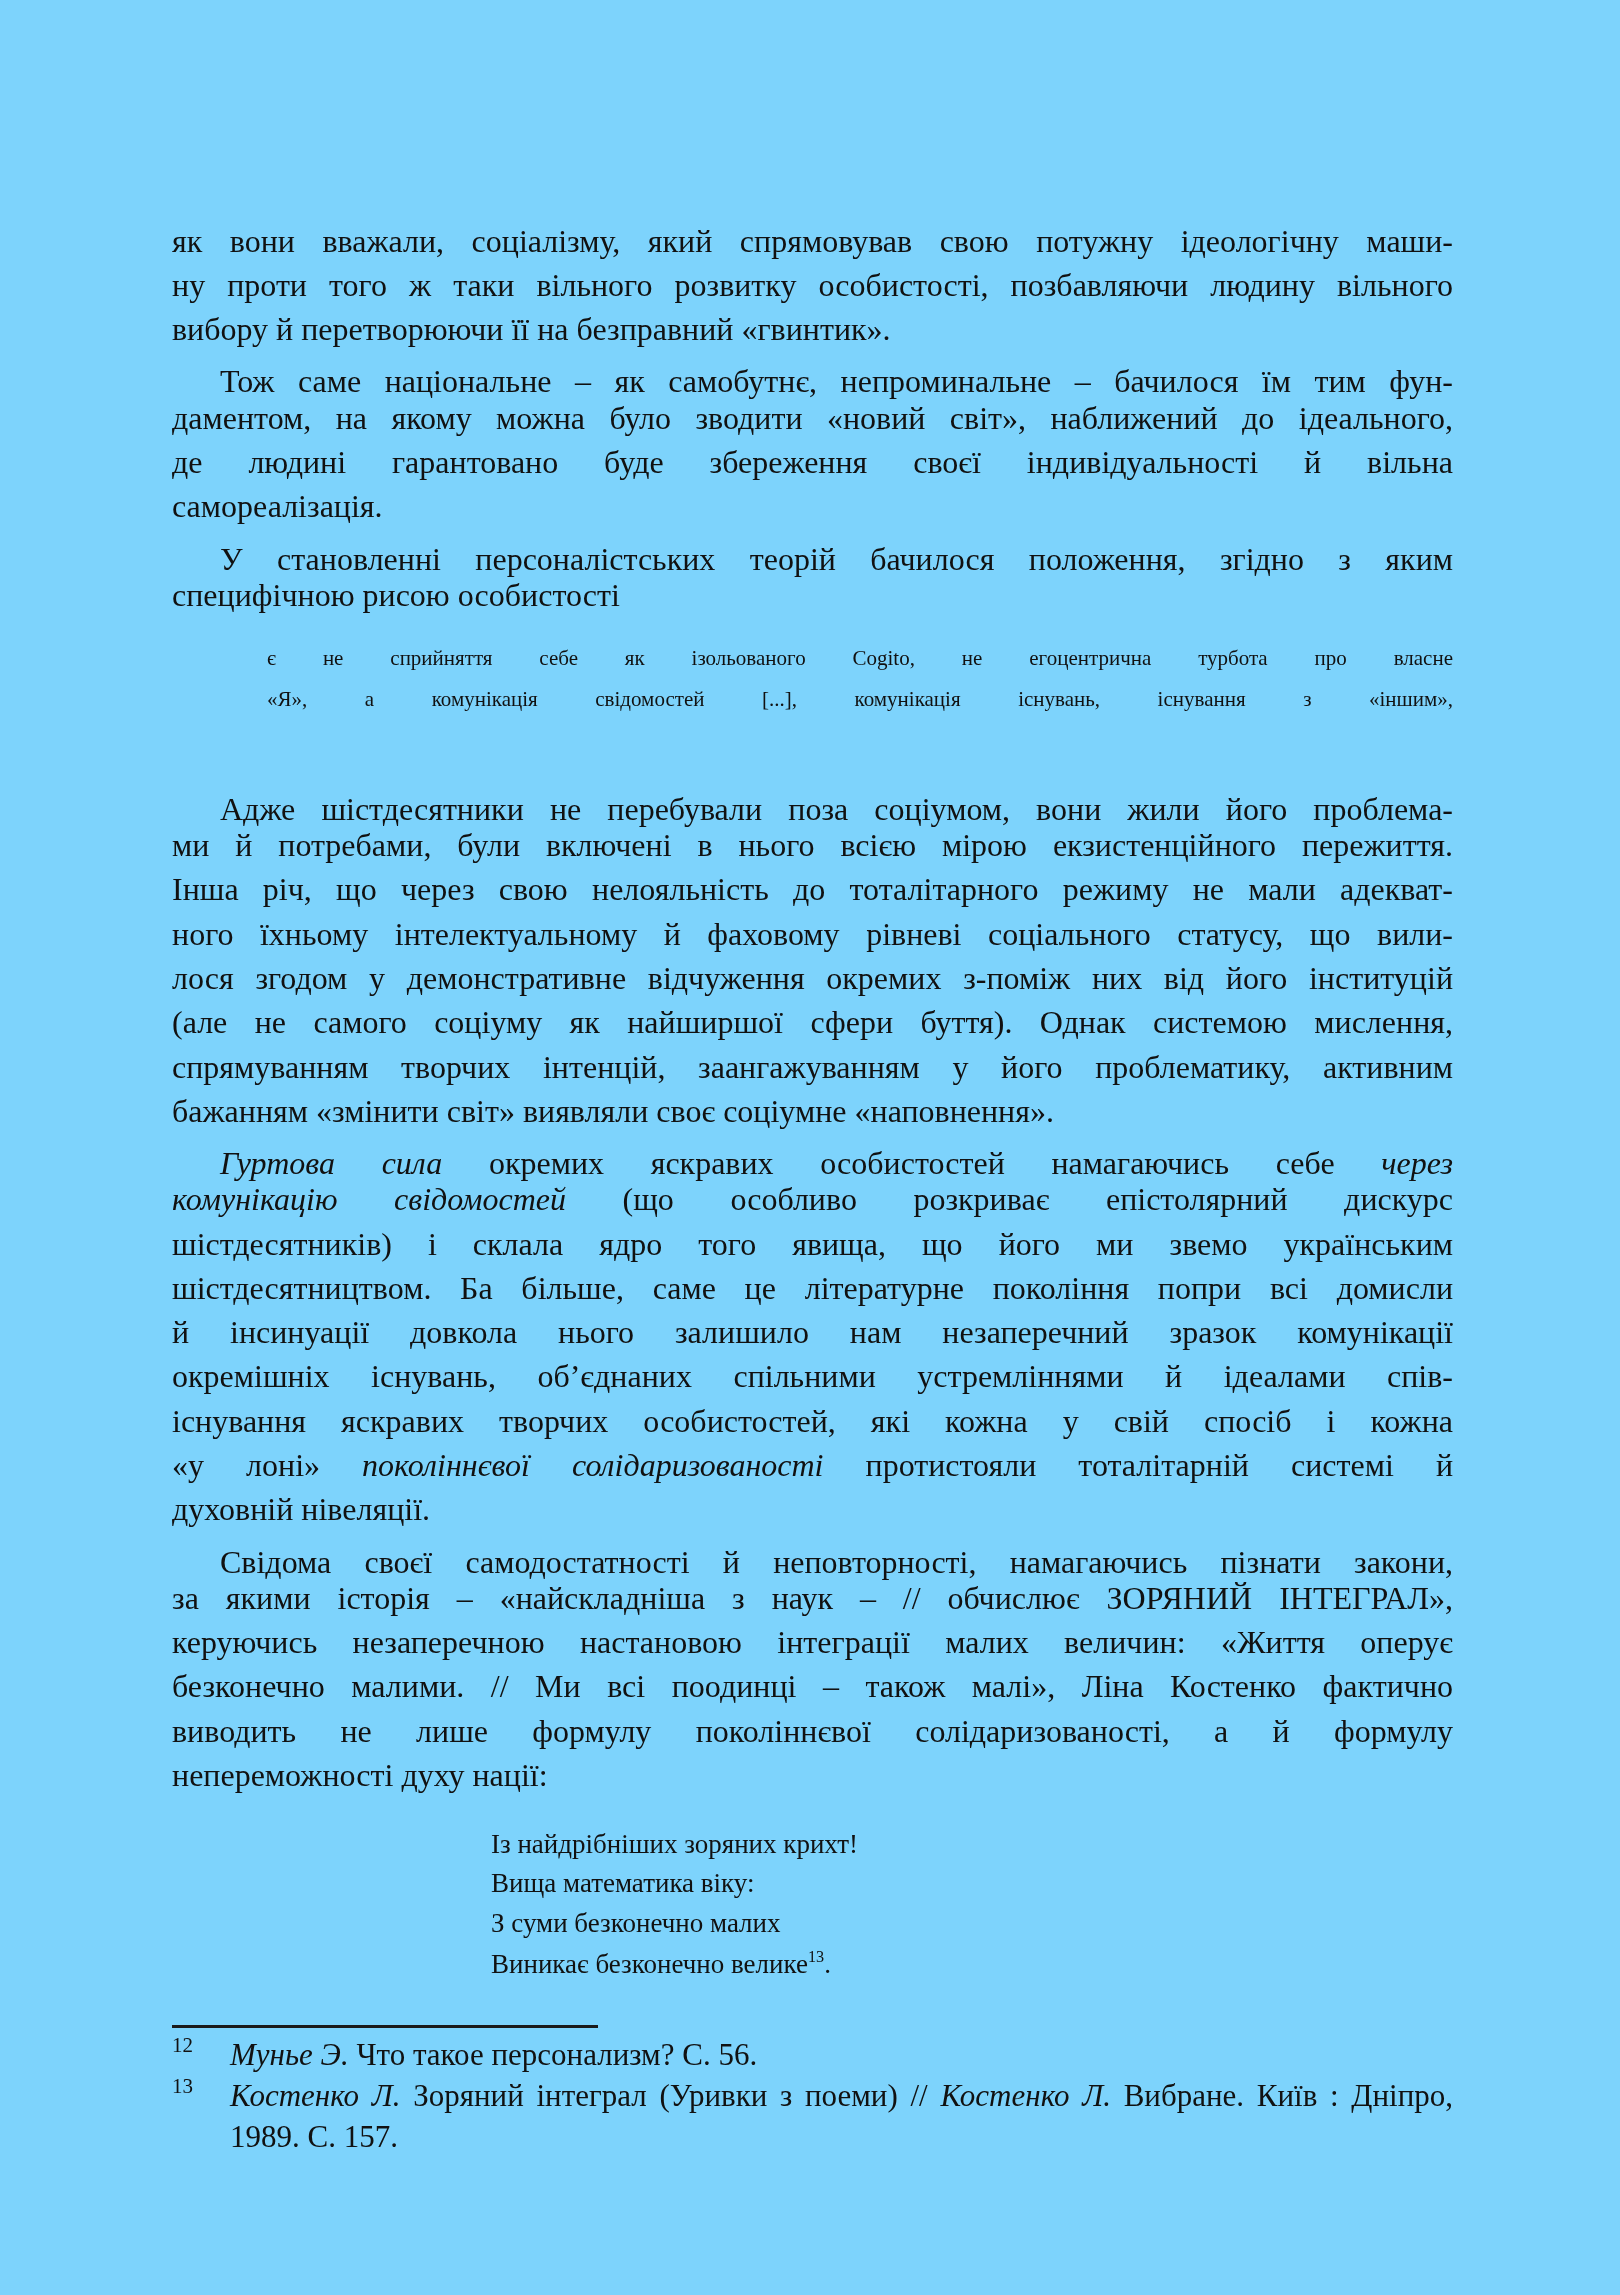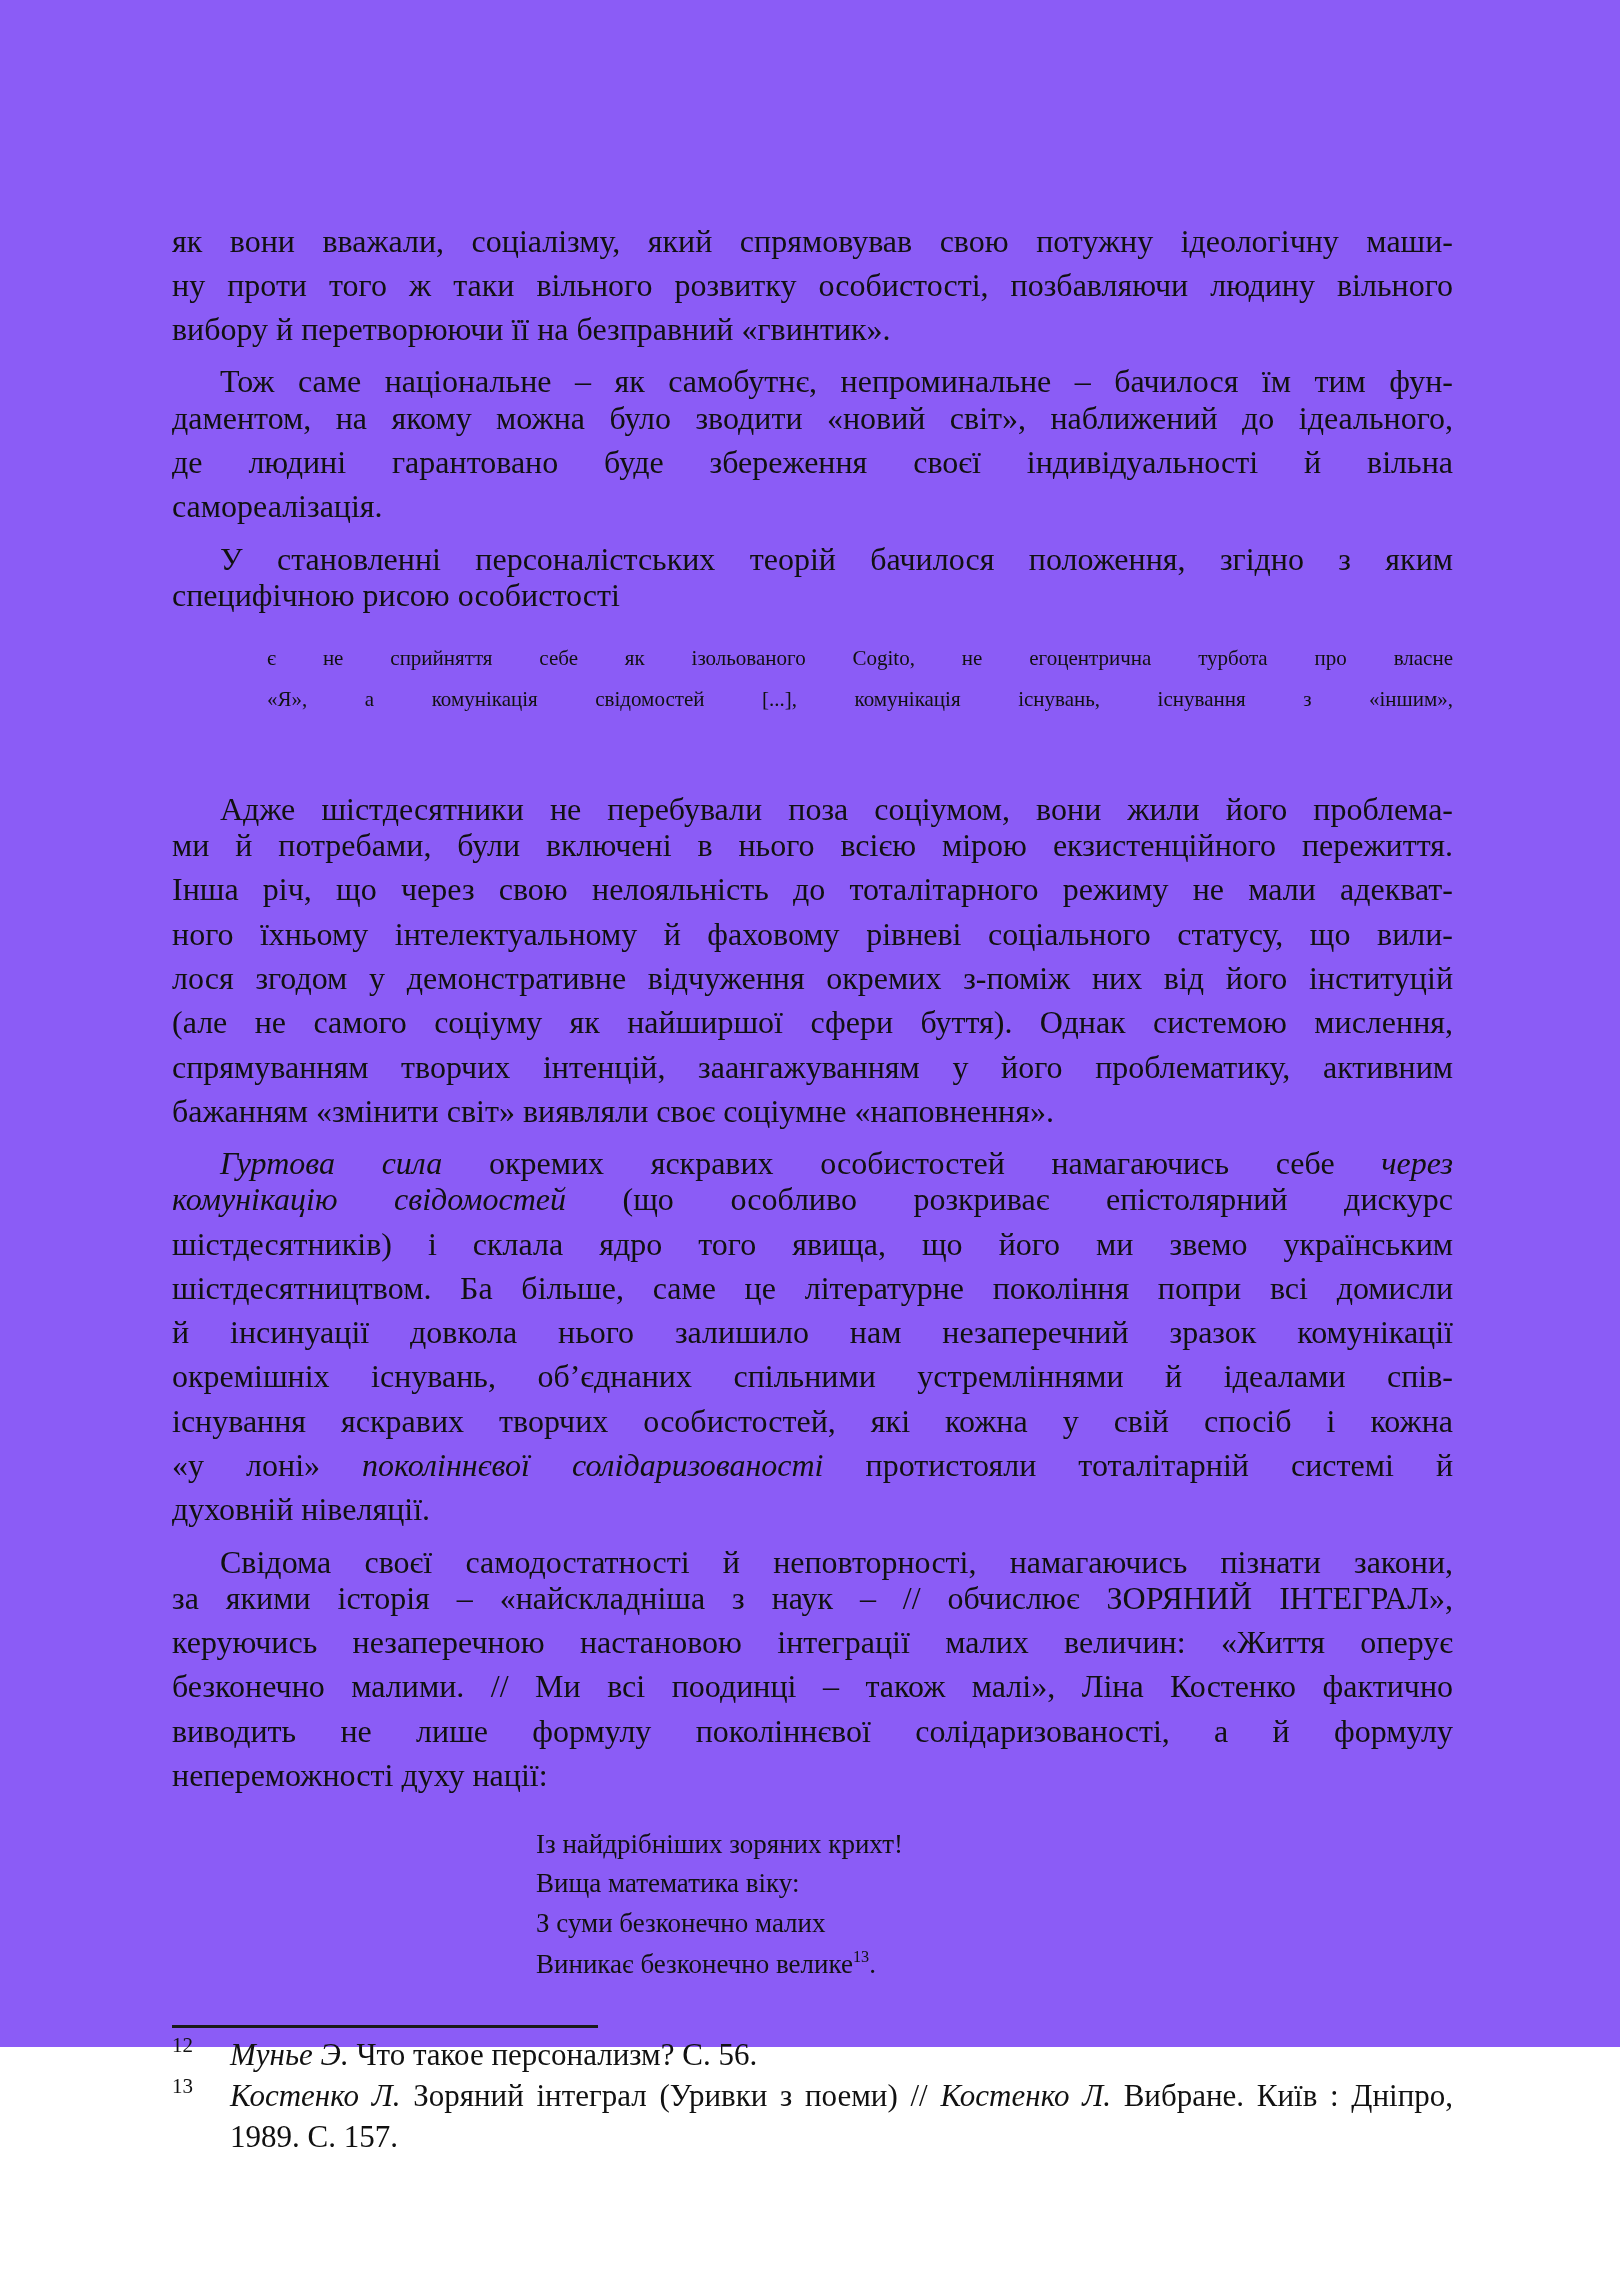--- a/index.html
+++ b/index.html
@@ -1,34 +1,34 @@
 <!DOCTYPE html>
 <html style="font-size:8.9px"><head>
 <meta charset="utf-8">
 <style>
   html, body { margin: 0; padding: 0; background: #ffffff; }
   body { width: 1620px; height: 2295px; position: relative; overflow: hidden; }
   .page {
-    position: absolute; left: 0; top: 0; width: 1620px; height: 2047px;
-    background: #8b5cf6;
+    position: absolute; left: 0; top: 0; width: 1620px; height: 2295px;
+    background: #7dd3fc;
     color: #111111;
     font-family: "Liberation Serif", "DejaVu Serif", serif;
   }
   .line {
     position: absolute;
     white-space: nowrap;
     text-align: justify;
     text-align-last: justify;
     overflow: visible;
   }
   .line.last { text-align-last: left; }
   .body-line { left: 172px; width: 1281px; font-size: 32px; height: 44px; line-height: 44px; }
   .body-line.indent { left: 220px; width: 1233px; margin-top: 8px; }
   .quote-line { left: 267px; width: 1186px; font-size: 21px; height: 40px; line-height: 40px; }
-  .poem-line { left: 536px; font-size: 27px; height: 40px; line-height: 40px; text-align: right; text-align-last: left; }
+  .poem-line { left: 491px; font-size: 27px; height: 40px; line-height: 40px; text-align: right; text-align-last: left; }
   .fn-rule { position: absolute; left: 172px; top: 2025px; width: 426px; height: 2.8px; background: #1a1a1a; }
   .fn-num { position: absolute; left: 172px; font-size: 21px; line-height: 22px; }
   .fn-line { left: 230px; width: 1223px; font-size: 31px; height: 40px; line-height: 40px; }
   i, .it { font-style: italic; }
   sup { font-size: 60%; line-height: 0; vertical-align: 0.65em; }
 </style>
 </head>
 <body>
 
 <div class="page">

